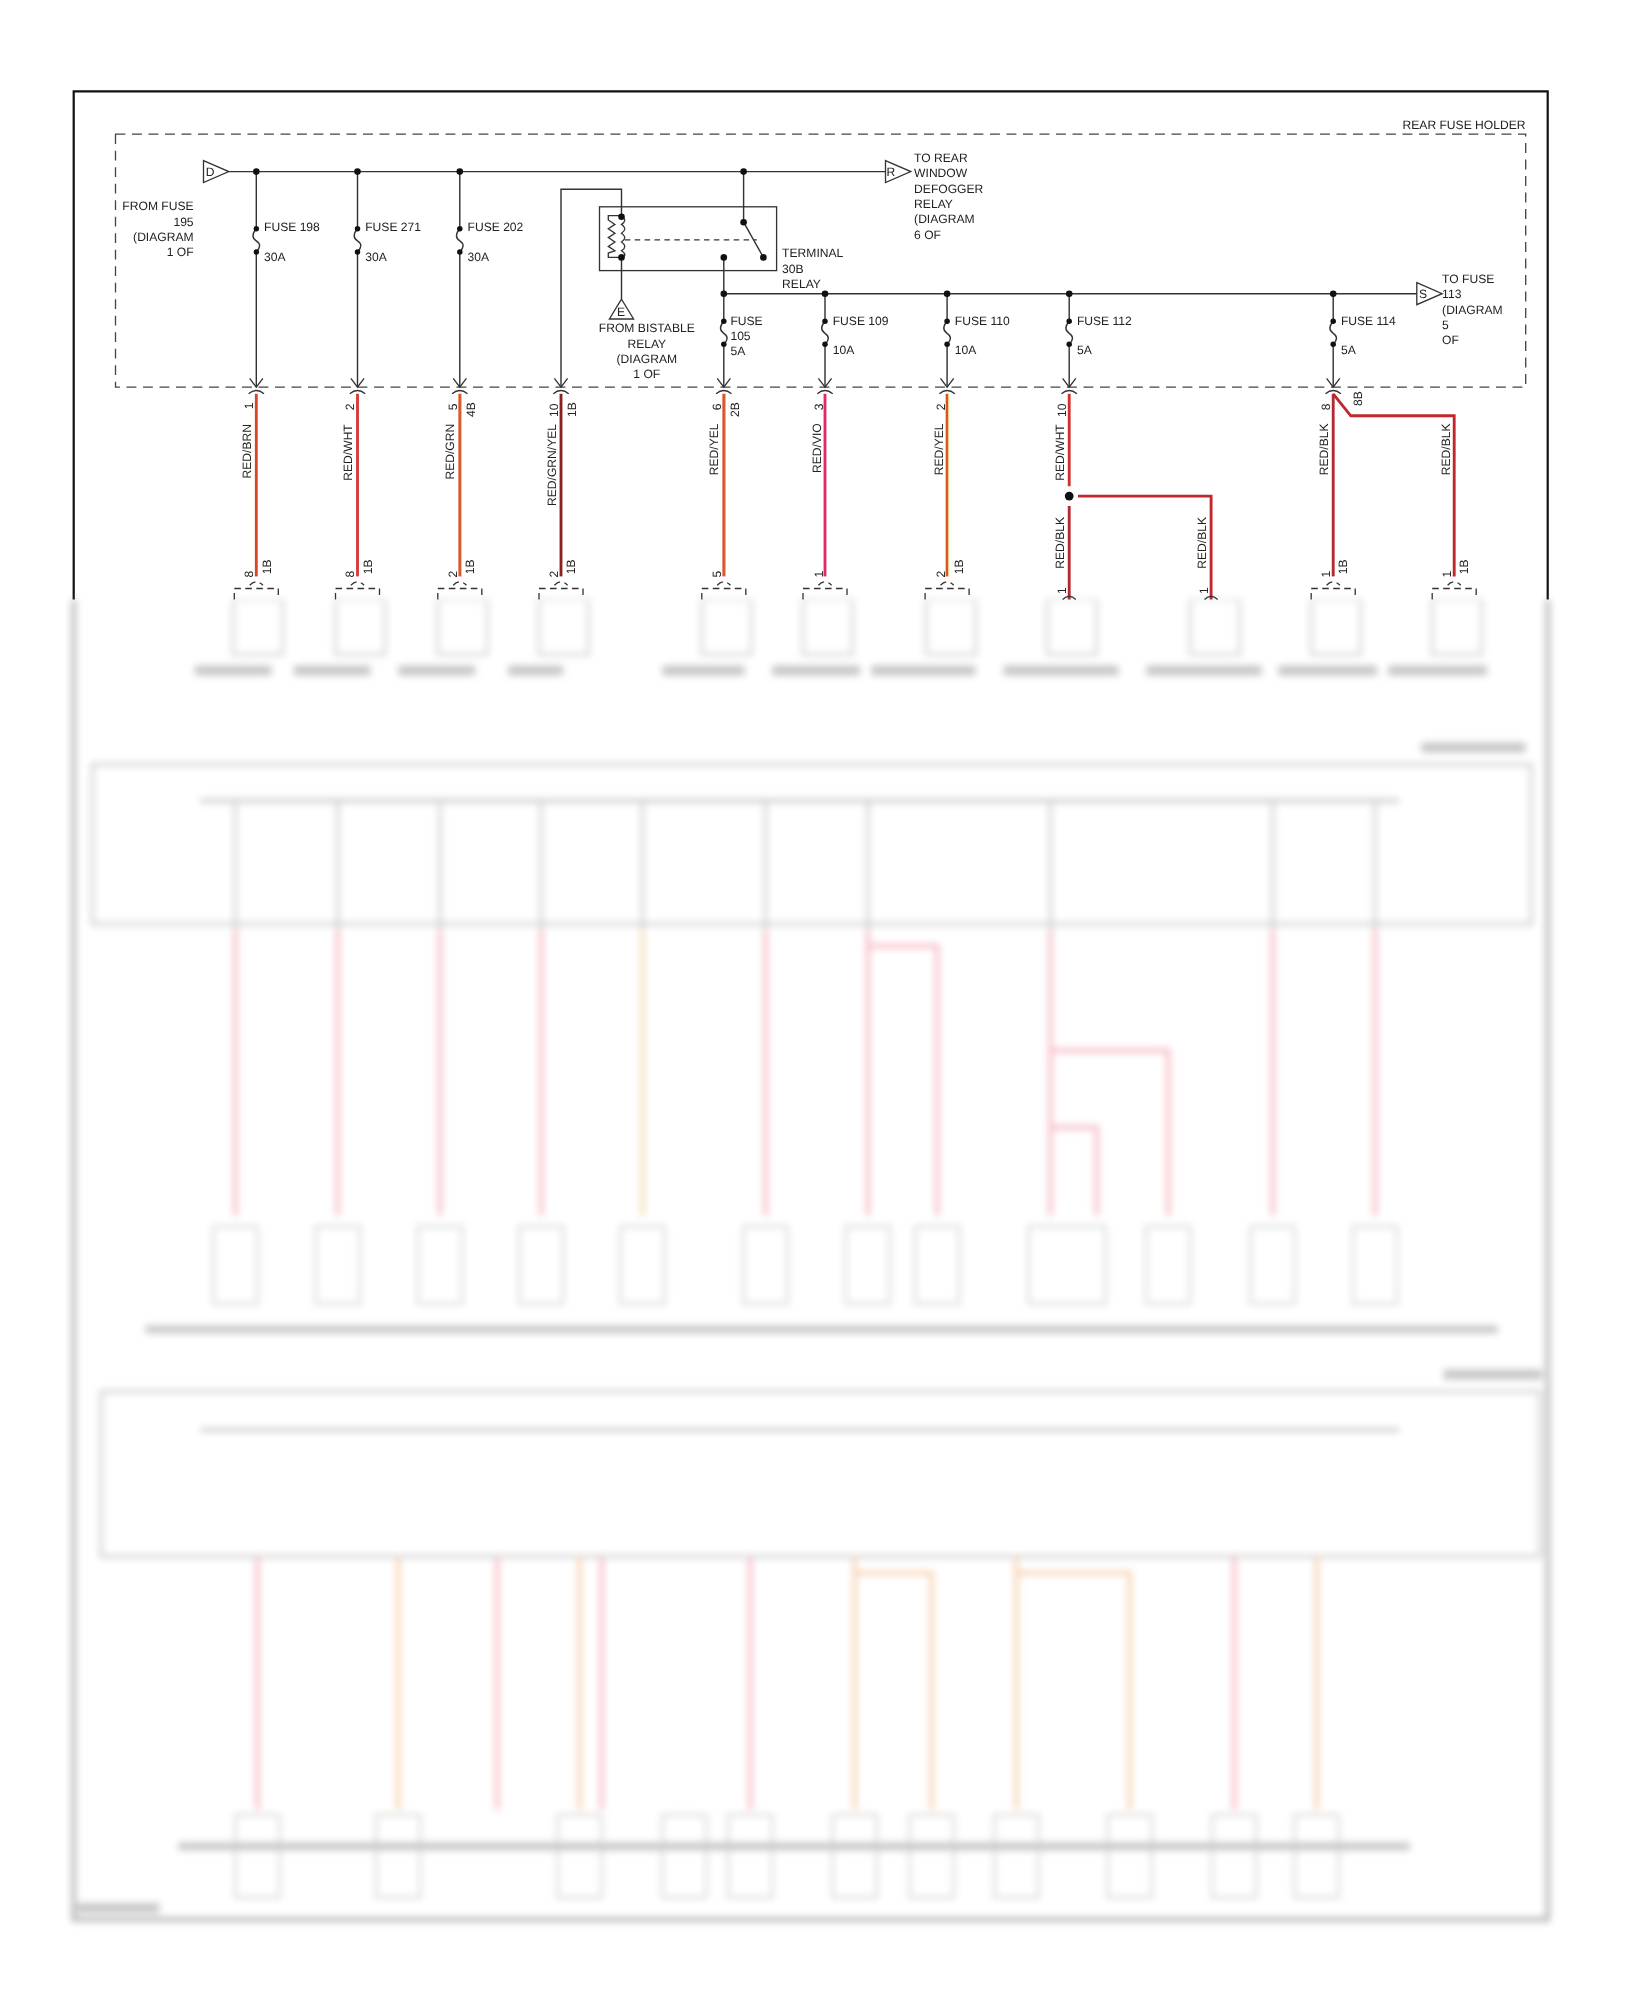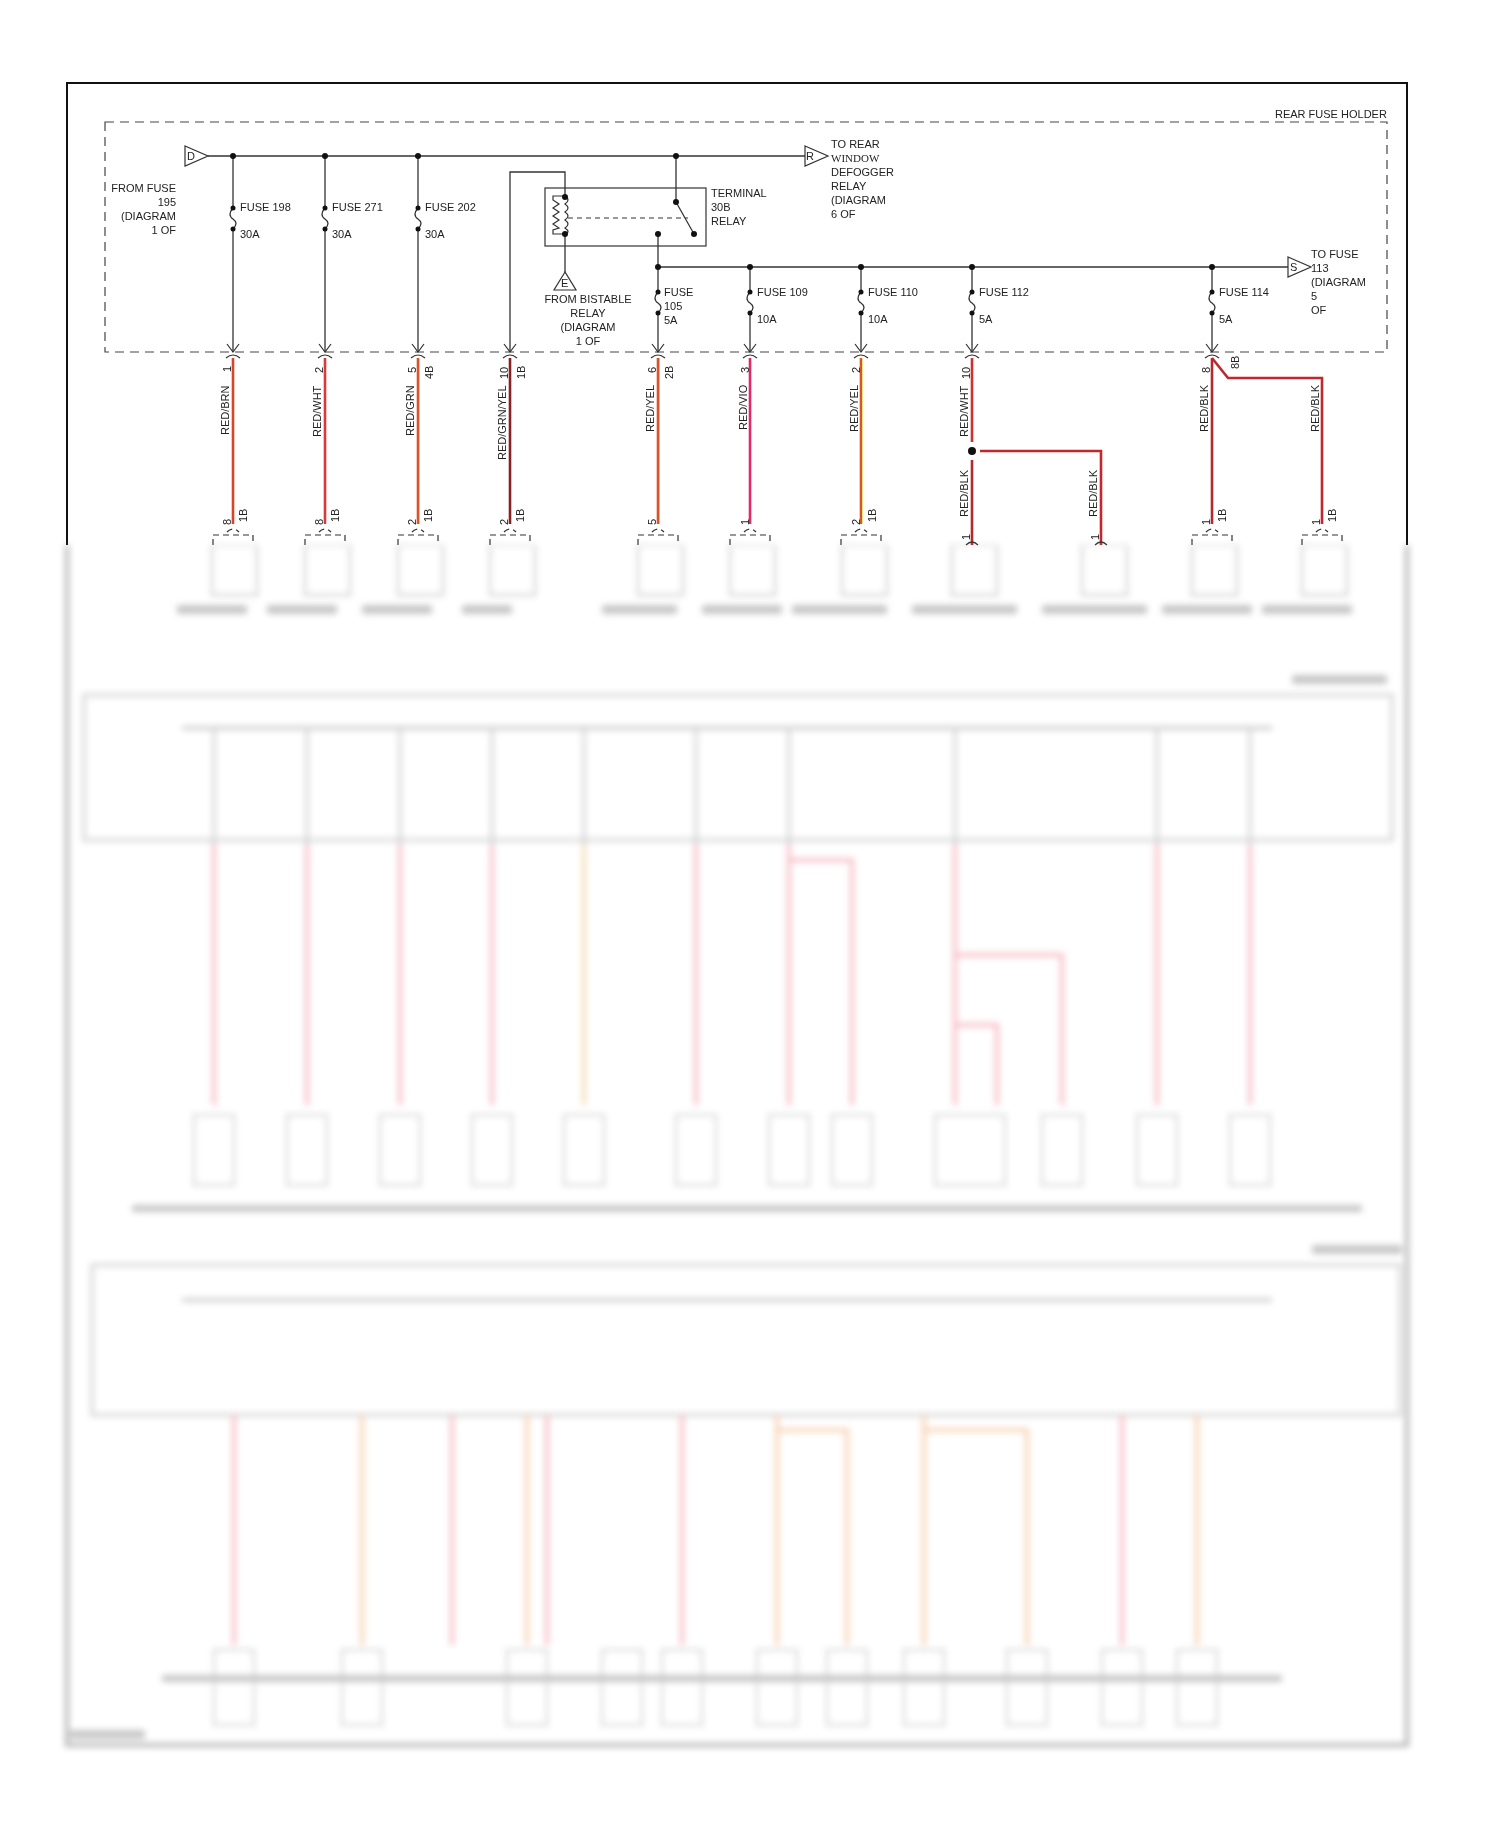--- a/index.html
+++ b/index.html
@@ -187,29 +187,29 @@
 
   <div style="position:absolute;left:100px;top:145px;width:76px;margin-top:36px;">
     <div class="lbl r" style="position:relative;width:76px;">FROM FUSE</div>
     <div class="lbl r" style="position:relative;width:76px;">195</div>
     <div class="lbl r" style="position:relative;width:76px;">(DIAGRAM</div>
     <div class="lbl r" style="position:relative;width:76px;">1 OF</div>
   </div>
 
   <div style="position:absolute;left:831px;top:137px;">
     <div class="lbl" style="position:relative;">TO REAR</div>
-    <div class="lbl" style="position:relative;font-family:Liberation Serif, serif;">WINDOW</div>
+    <div class="lbl" style="position:relative;">WINDOW</div>
     <div class="lbl" style="position:relative;">DEFOGGER</div>
     <div class="lbl" style="position:relative;">RELAY</div>
     <div class="lbl" style="position:relative;">(DIAGRAM</div>
     <div class="lbl" style="position:relative;">6 OF</div>
   </div>
 
   <div style="position:absolute;left:711px;top:186px;">
-    <div class="lbl" style="position:relative;">TERMINAL</div>
+    <div class="lbl" style="position:relative;margin-top:38px;">TERMINAL</div>
     <div class="lbl" style="position:relative;">30B</div>
     <div class="lbl" style="position:relative;">RELAY</div>
   </div>
 
   <div style="position:absolute;left:538px;top:292px;width:100px;text-align:center;">
     <div class="lbl" style="position:relative;">FROM BISTABLE</div>
     <div class="lbl" style="position:relative;text-align:center;width:100px;">RELAY</div>
     <div class="lbl" style="position:relative;text-align:center;width:100px;">(DIAGRAM</div>
     <div class="lbl" style="position:relative;text-align:center;width:100px;">1 OF</div>
   </div>

